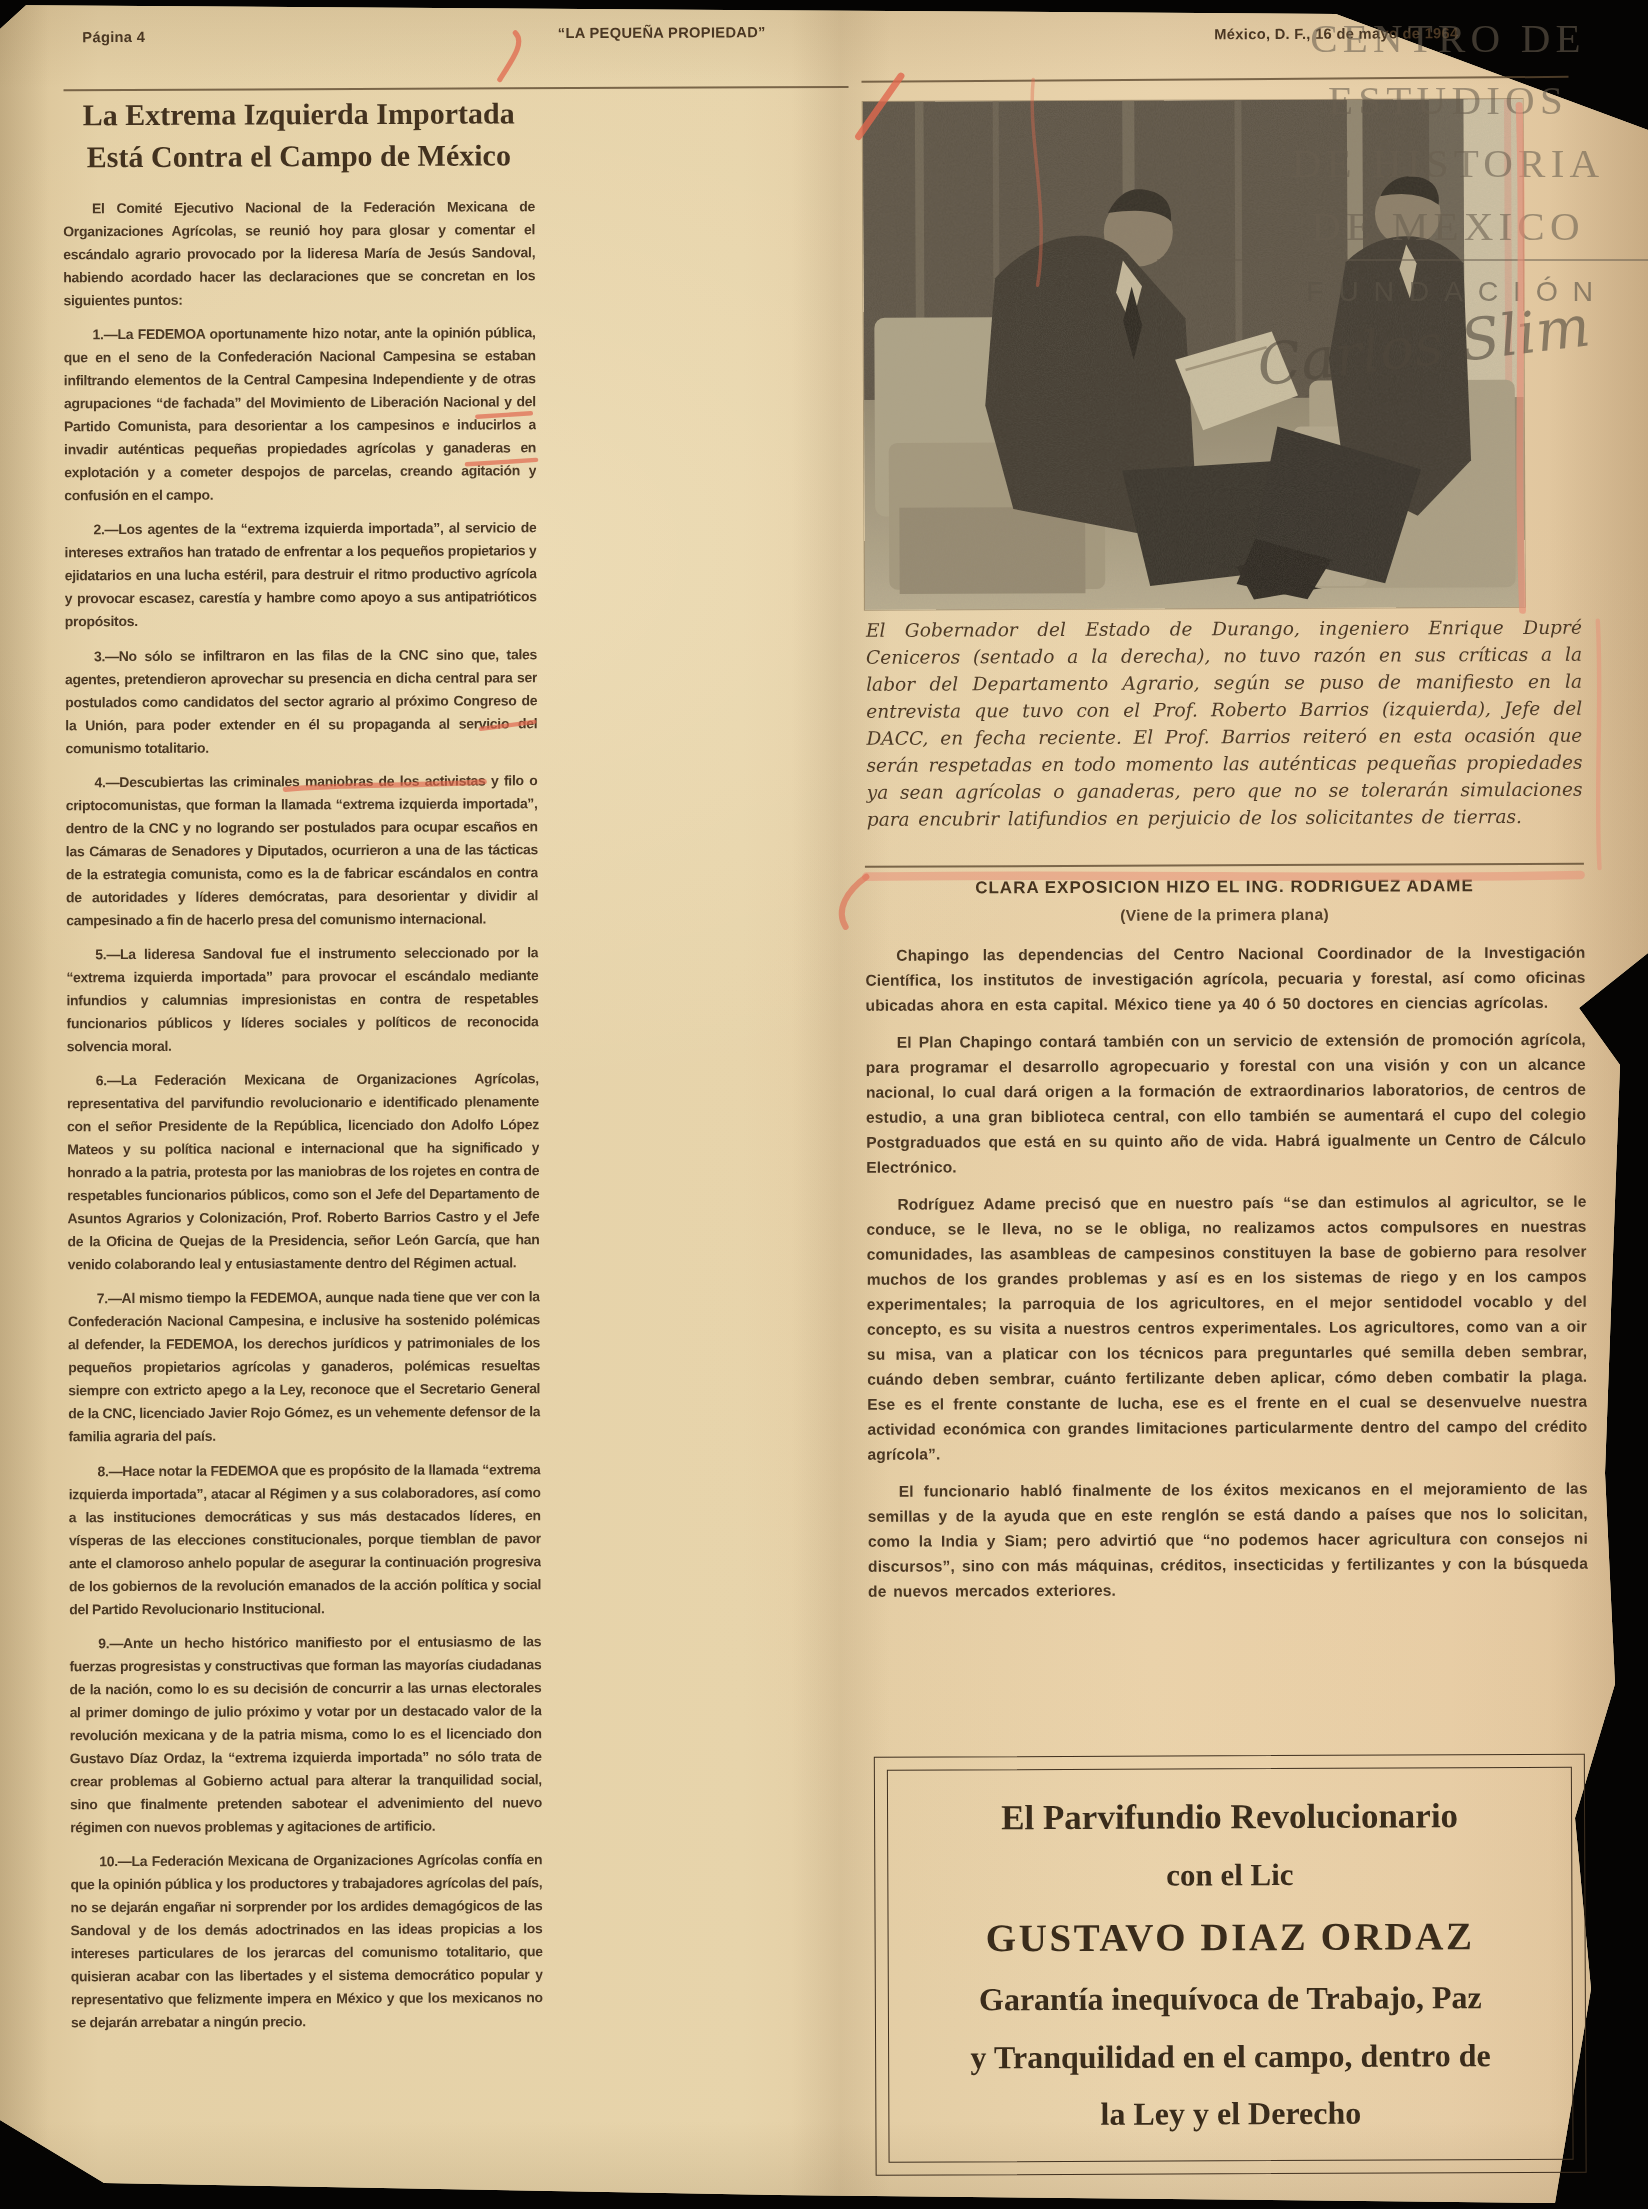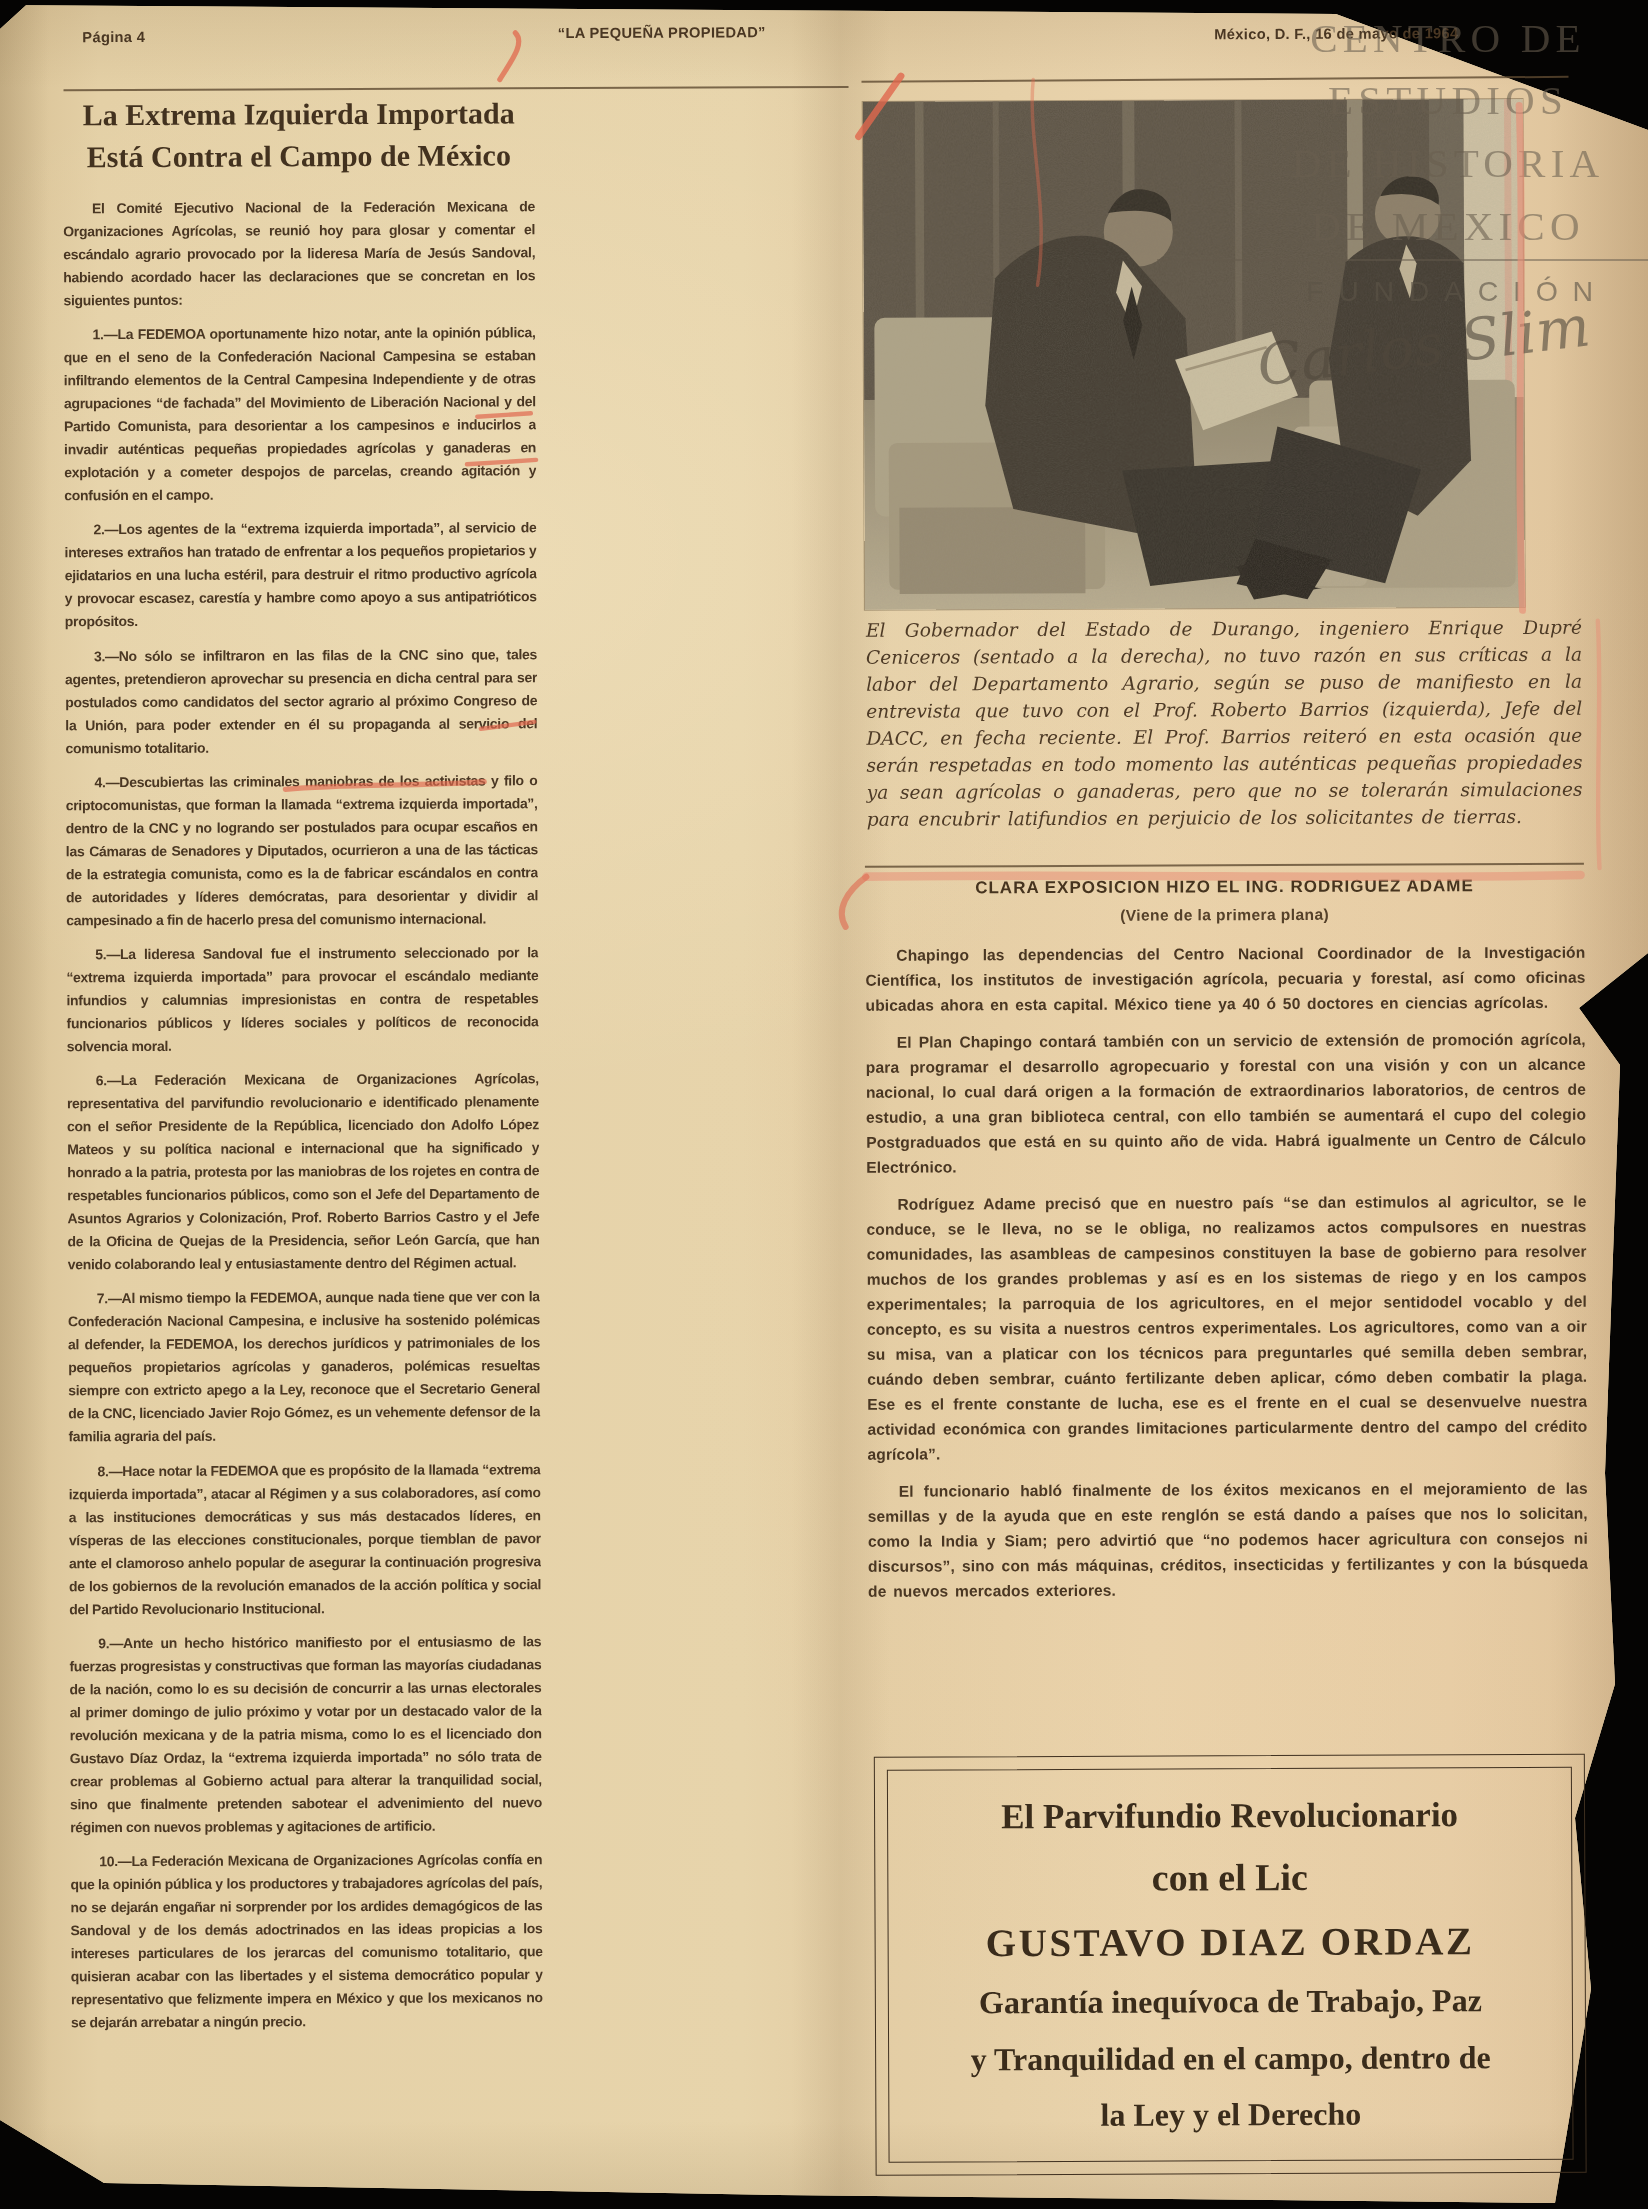--- a/index.html
+++ b/index.html
@@ -46,21 +46,21 @@
      font-weight:bold;font-size:15.6px;line-height:25px;letter-spacing:0.1px;word-spacing:2.2px;
      text-align:justify;color:#4a3723;}
   #rightcol .par{text-indent:31px;margin:0 0 12px 0;}
   
   #adbox{position:absolute;left:870px;top:1757px;width:709px;height:417px;
      border:1.7px solid #3f3020;}
   #adbox .inner{position:absolute;inset:12px;border:1.7px solid #3f3020;
      display:flex;flex-direction:column;justify-content:space-evenly;align-items:center;
      font-family:"Liberation Serif",serif;font-weight:bold;color:#3a2c1b;padding:7px 5.2px;}
   .ad1{font-size:35px;}
-  .ad2{font-size:38px;}
+  .ad2{font-size:31px;}
   .ad3{font-size:39px;letter-spacing:2.6px;}
   .ad4,.ad5,.ad6{font-size:32px;}
   
   .wm{position:absolute;text-align:center;font-family:"Liberation Serif",serif;
      color:rgba(105,94,80,.58);}
   .wm-big{left:1245px;width:406px;font-size:41px;letter-spacing:5.2px;line-height:63px;}
   #wm-found{position:absolute;left:1254px;top:275px;width:406px;text-align:center;
      font-family:"Liberation Sans",sans-serif;font-size:28.5px;letter-spacing:14.7px;
      color:rgba(92,84,71,.62);}
   #wm-sign{position:absolute;left:1256px;top:308px;width:406px;white-space:nowrap;

